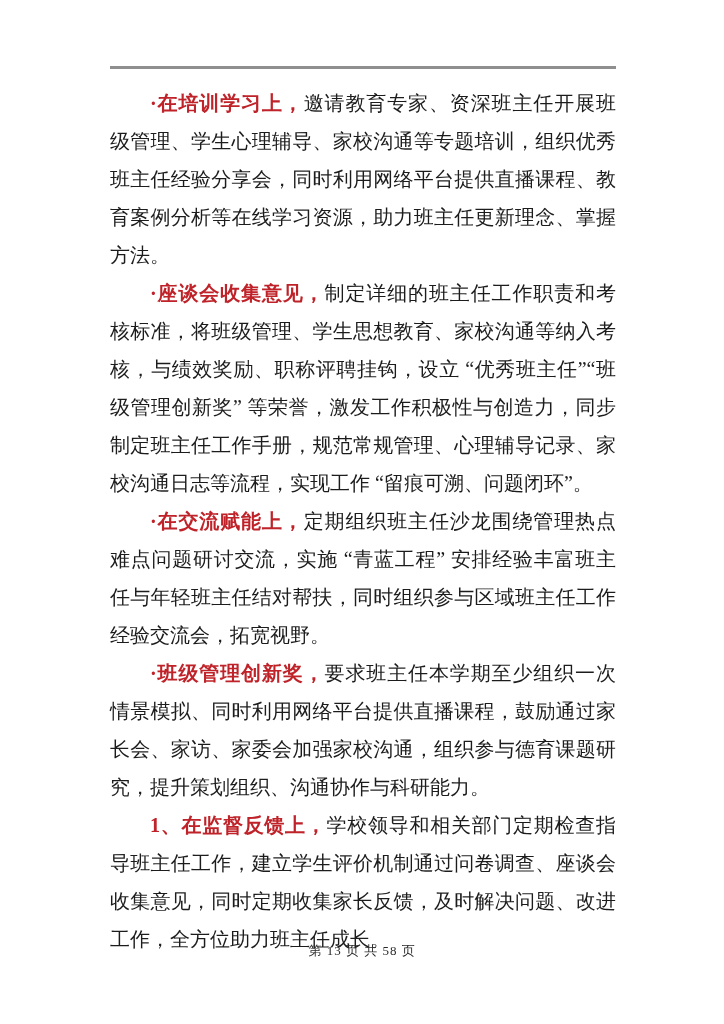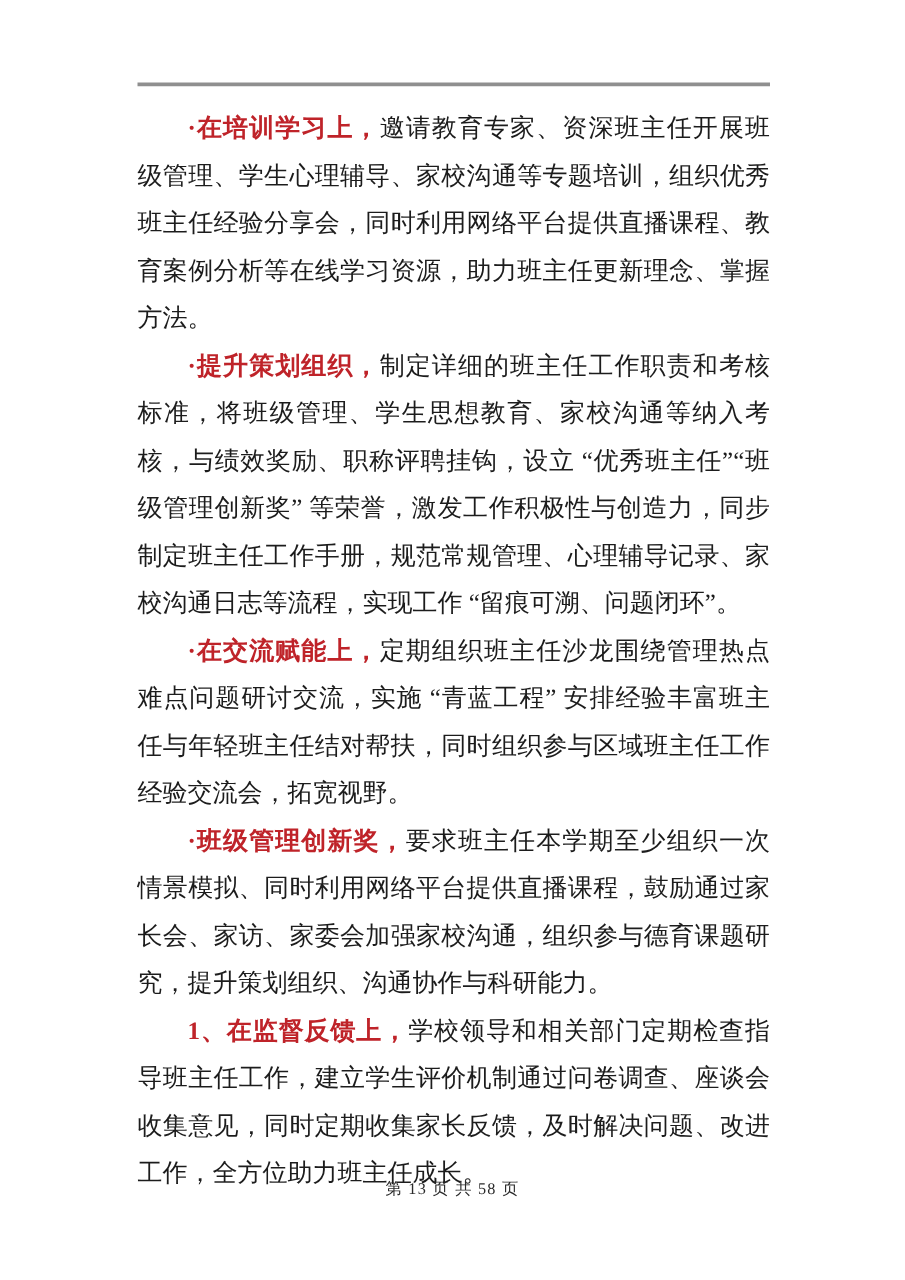--- a/index.html
+++ b/index.html
@@ -55,21 +55,21 @@
   }
 </style>
 </head>
 <body>
 
 <div class="page">
   <div class="header-rule"></div>
   <div class="content" id="paragraphs">
   <p class="para"><span class="para-lead">·在培训学习上，</span><span class="para-body">邀请教育专家、资深班主任开展班级管理、学生心理辅导、家校沟通等专题培训，组织优秀班主任经验分享会，同时利用网络平台提供直播课程、教育案例分析等在线学习资源，助力班主任更新理念、掌握方法。</span></p>
 
-  <p class="para"><span class="para-lead">·提升策划组织，</span><span class="para-body">制定详细的班主任工作职责和考核标准，将班级管理、学生思想教育、家校沟通等纳入考核，与绩效奖励、职称评聘挂钩，设立 “优秀班主任”“班级管理创新奖” 等荣誉，激发工作积极性与创造力，同步制定班主任工作手册，规范常规管理、心理辅导记录、家校沟通日志等流程，实现工作 “留痕可溯、问题闭环”。</span></p>
+  <p class="para"><span class="para-lead">·座谈会收集意见，</span><span class="para-body">制定详细的班主任工作职责和考核标准，将班级管理、学生思想教育、家校沟通等纳入考核，与绩效奖励、职称评聘挂钩，设立 “优秀班主任”“班级管理创新奖” 等荣誉，激发工作积极性与创造力，同步制定班主任工作手册，规范常规管理、心理辅导记录、家校沟通日志等流程，实现工作 “留痕可溯、问题闭环”。</span></p>
 
   <p class="para"><span class="para-lead">·在交流赋能上，</span><span class="para-body">定期组织班主任沙龙围绕管理热点难点问题研讨交流，实施 “青蓝工程” 安排经验丰富班主任与年轻班主任结对帮扶，同时组织参与区域班主任工作经验交流会，拓宽视野。</span></p>
 
   <p class="para"><span class="para-lead">·班级管理创新奖，</span><span class="para-body">要求班主任本学期至少组织一次情景模拟、同时利用网络平台提供直播课程，鼓励通过家长会、家访、家委会加强家校沟通，组织参与德育课题研究，提升策划组织、沟通协作与科研能力。</span></p>
 
   <p class="para"><span class="para-lead">1、在监督反馈上，</span><span class="para-body">学校领导和相关部门定期检查指导班主任工作，建立学生评价机制通过问卷调查、座谈会收集意见，同时定期收集家长反馈，及时解决问题、改进工作，全方位助力班主任成长。</span></p>
 </div>
   <div class="footer">第 13 页 共 58 页</div>
 </div>
 

